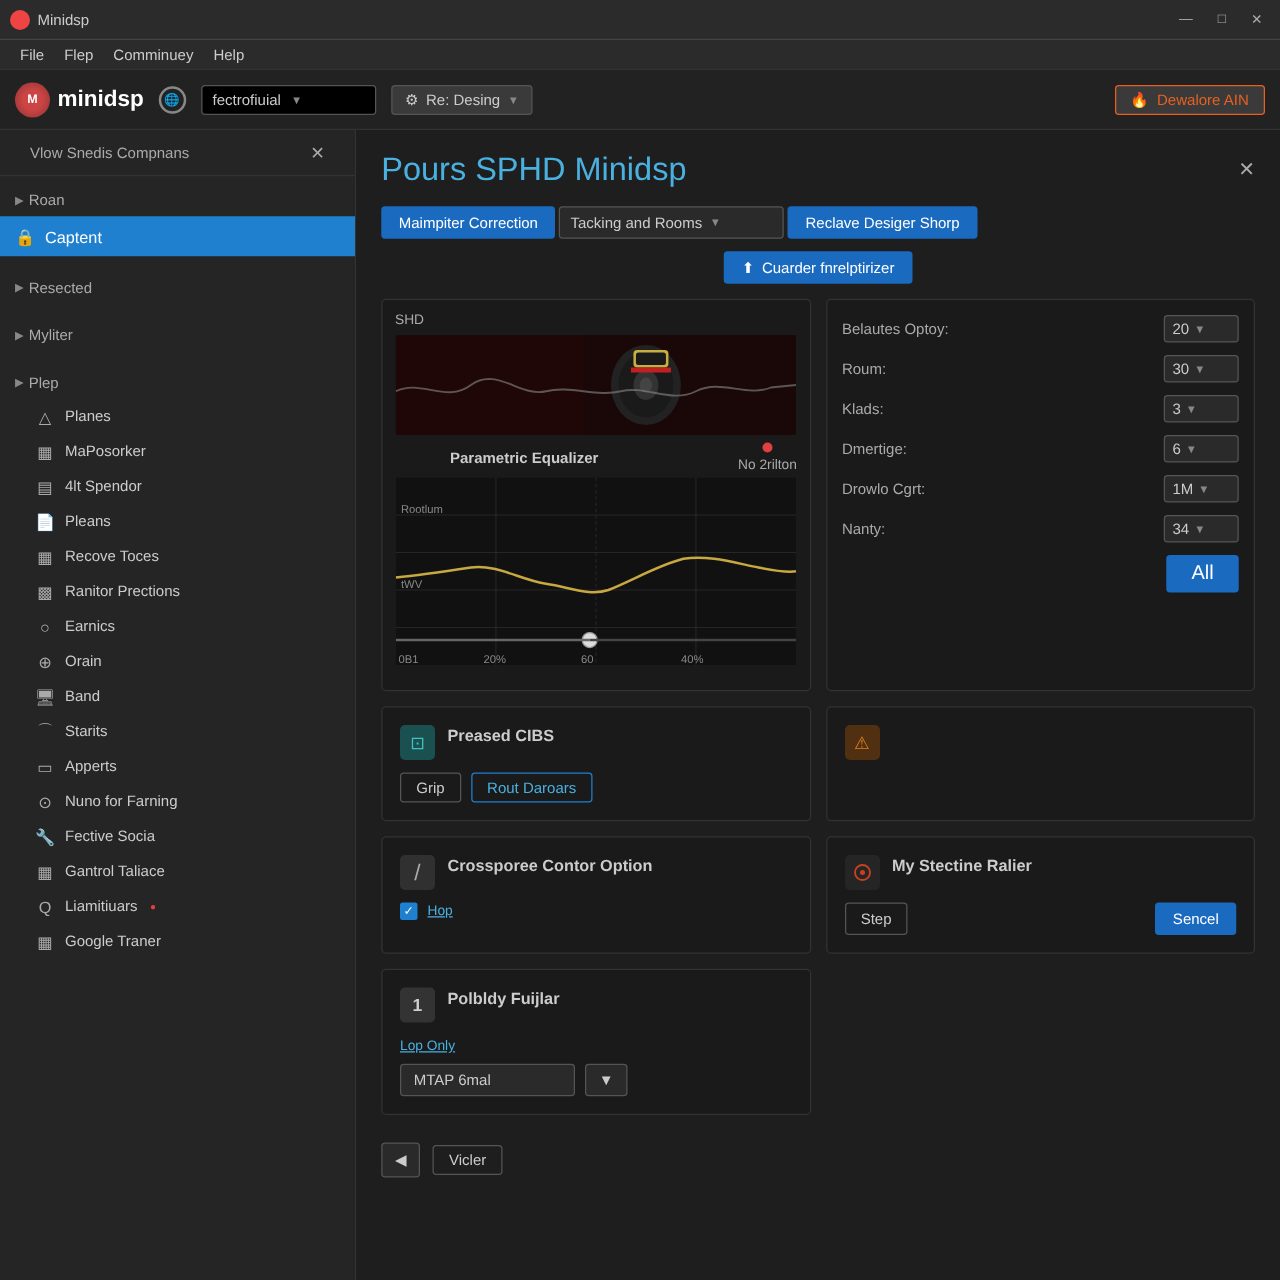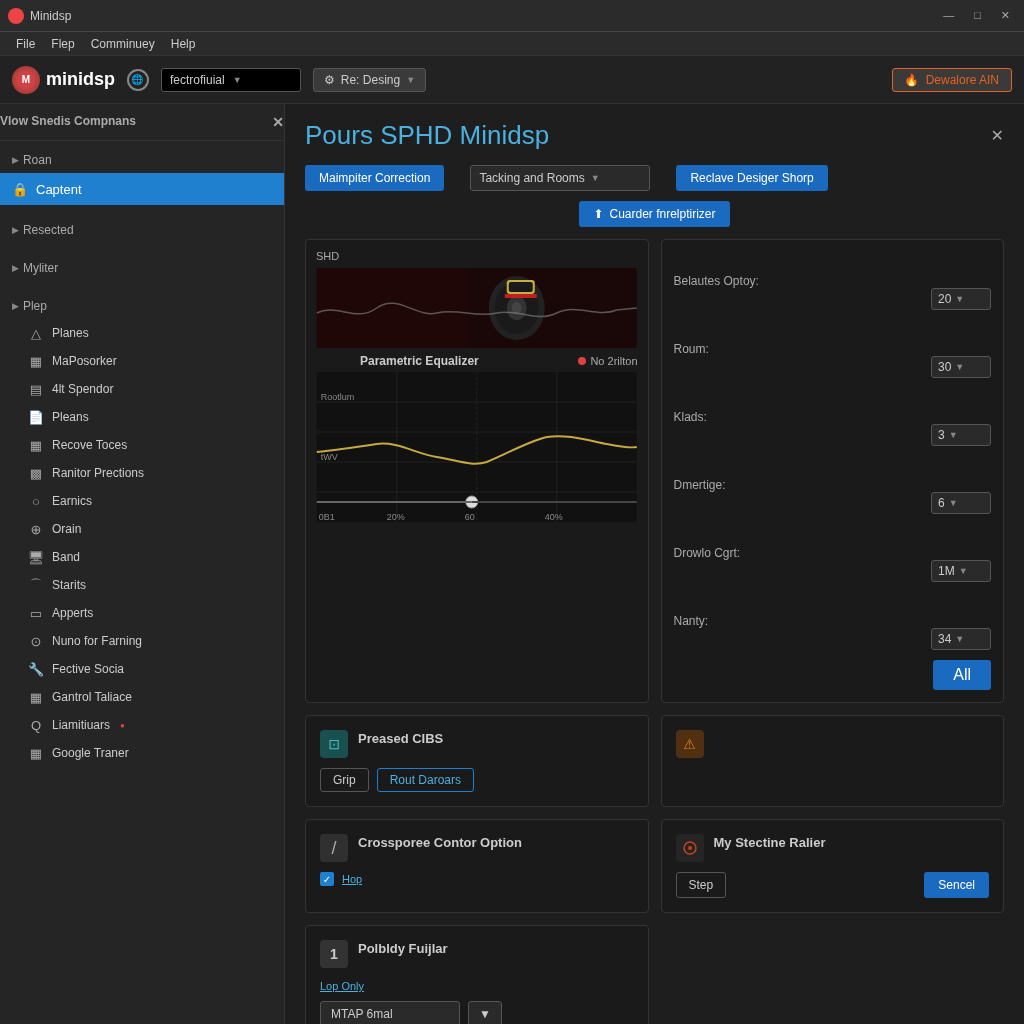--- a/index.html
+++ b/index.html
@@ -152,24 +152,24 @@
     
     .sidebar {
       width: 285px;
       background: #252525;
       border-right: 1px solid #333;
       overflow-y: auto;
       flex-shrink: 0;
     }
     .sidebar-header {
       display: flex;
+      align-items: center;
       justify-content: space-between;
-      padding: 10px 0;
+      padding: 10px 24px;
       border-bottom: 1px solid #333;
-      font-weight: bold;
     }
     .sidebar-header-text {
       color: #aaa;
       font-size: 12px;
     }
     .sidebar-close-btn {
       color: #aaa;
       cursor: pointer;
       font-size: 14px;
     }
@@ -239,21 +239,21 @@
     .content-close-btn {
       color: #aaa;
       cursor: pointer;
       font-size: 16px;
     }
 
     
     .content-toolbar {
       display: flex;
       align-items: flex-start;
-      gap: 26px;
+      gap: 3px;
       padding: 6px 20px 10px;
       flex-wrap: wrap;
     }
     .blue-btn {
       background: #1a6abf;
       color: white;
       border: none;
       border-radius: 3px;
       padding: 6px 14px;
       cursor: pointer;
@@ -318,20 +318,21 @@
       font-size: 12px;
       font-weight: bold;
       padding-left: 44px;
     }
     .eq-status {
       display: flex;
       align-items: center;
       gap: 4px;
       font-size: 11px;
       color: #aaa;
+      flex-direction: column;
     }
     .red-dot {
       width: 8px;
       height: 8px;
       background: #e04040;
       border-radius: 50%;
     }
 
     
     .eq-chart {
@@ -361,21 +362,20 @@
       border: 1px solid #555;
       color: #ccc;
       border-radius: 3px;
       padding: 3px 6px;
       font-size: 12px;
       min-width: 60px;
       cursor: pointer;
       display: flex;
       align-items: center;
       gap: 4px;
-      margin-top: 36px;
     }
     .all-btn {
       background: #1a6abf;
       color: white;
       border: none;
       border-radius: 3px;
       padding: 6px 20px;
       cursor: pointer;
       font-size: 16px;
       display: block;

